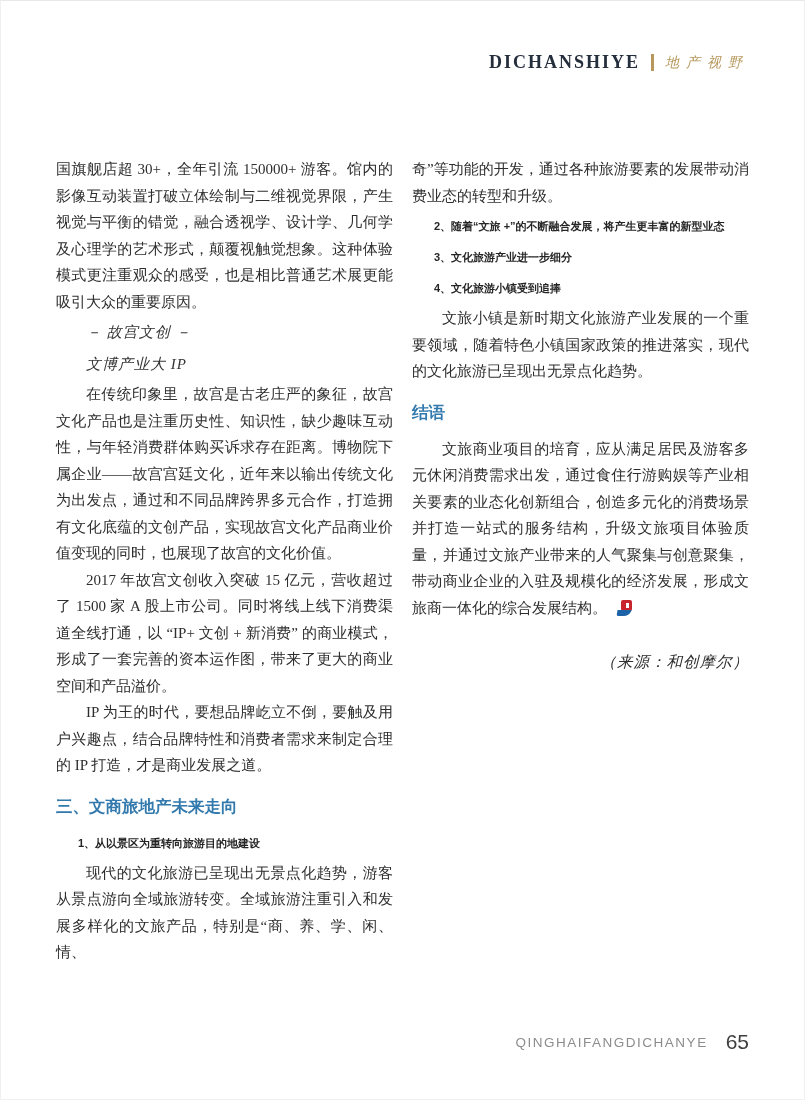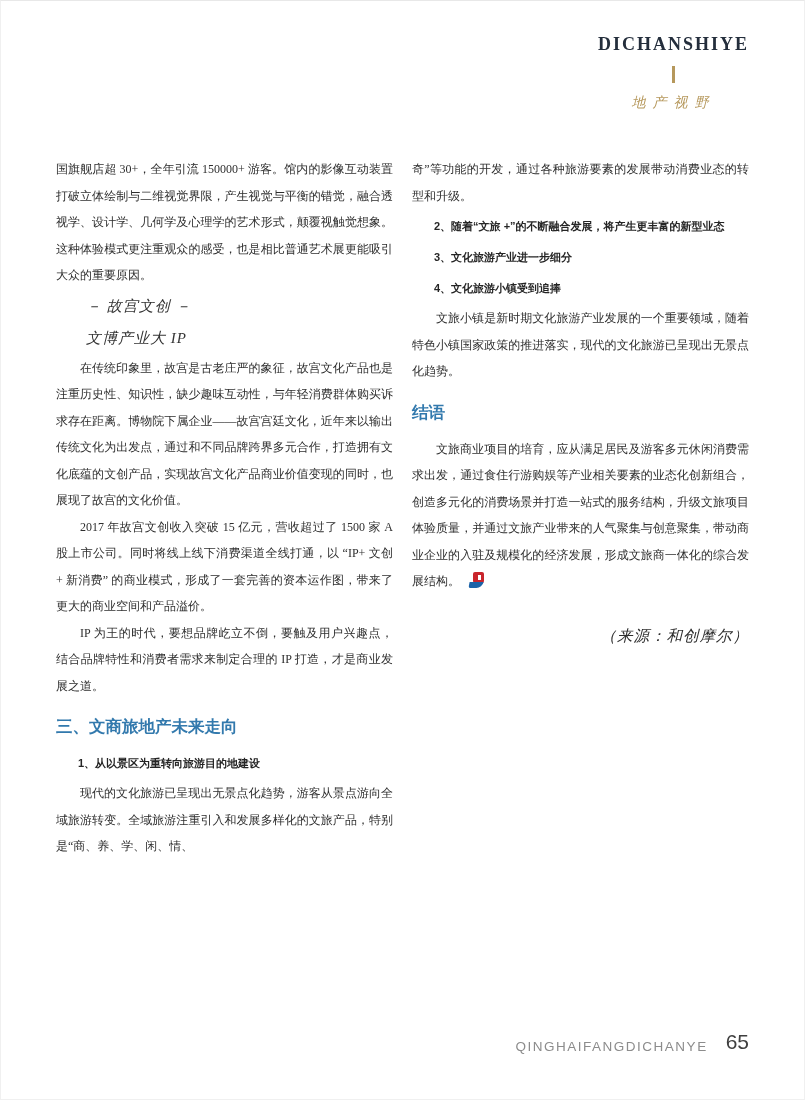--- a/index.html
+++ b/index.html
@@ -12,22 +12,22 @@
   }
   .page-edge {
     position: absolute; inset: 0;
     border: 1px solid #f0f0f0;
     border-top-color: #e8e8e8;
     pointer-events: none;
   }
 
   
   .header {
-    position: absolute; top: 34px; right: 56px;
-    display: flex; align-items: center; gap: 11px; flex-direction: column;
+    position: absolute; top: 52px; right: 56px;
+    display: flex; align-items: center; gap: 11px;
   }
   .journal-code {
     font-family: "Liberation Serif", serif;
     font-size: 18px; font-weight: bold;
     letter-spacing: 2px; color: #242e3c;
   }
   .header-divider { width: 3px; height: 17px; background: #b6985c; }
   .section-title {
     font-family: "Liberation Serif", serif;
     font-size: 14px; font-style: italic;
@@ -37,21 +37,21 @@
   
   .content {
     position: absolute; top: 156px; left: 56px;
     width: 693px;
     display: flex; gap: 19px;
   }
   .column { width: 337px; }
 
   .column p { margin: 0; }
   p.body {
-    font-size: 12px; line-height: 26.5px;
+    font-size: 15px; line-height: 26.5px;
     color: #2e2e2e; text-align: justify;
   }
   p.indent { text-indent: 2em; }
   p.kai {
     font-style: italic; font-size: 15px;
     line-height: 30px; color: #333333;
     text-indent: 2em; letter-spacing: 1px;
     margin: 2px 0;
   }
   p.subheading {
@@ -91,21 +91,21 @@
     position: absolute; bottom: 0; left: 0;
     width: 14px; height: 6px;
     background: #1c63a8;
     border-radius: 0 0 7px 3px;
     transform: skewX(-12deg);
   }
 
   
   .footer {
     position: absolute; top: 1030px; right: 56px;
-    display: flex; align-items: flex-end; gap: 18px;
+    display: flex; align-items: center; gap: 18px;
     font-family: "Liberation Sans", sans-serif;
   }
   .footer-pinyin {
     font-size: 13.5px; letter-spacing: 1.5px; color: #8c8c8c;
   }
   .footer-page { font-size: 21px; color: #3f3f3f; }
 </style>
 </head>
 <body>
 

